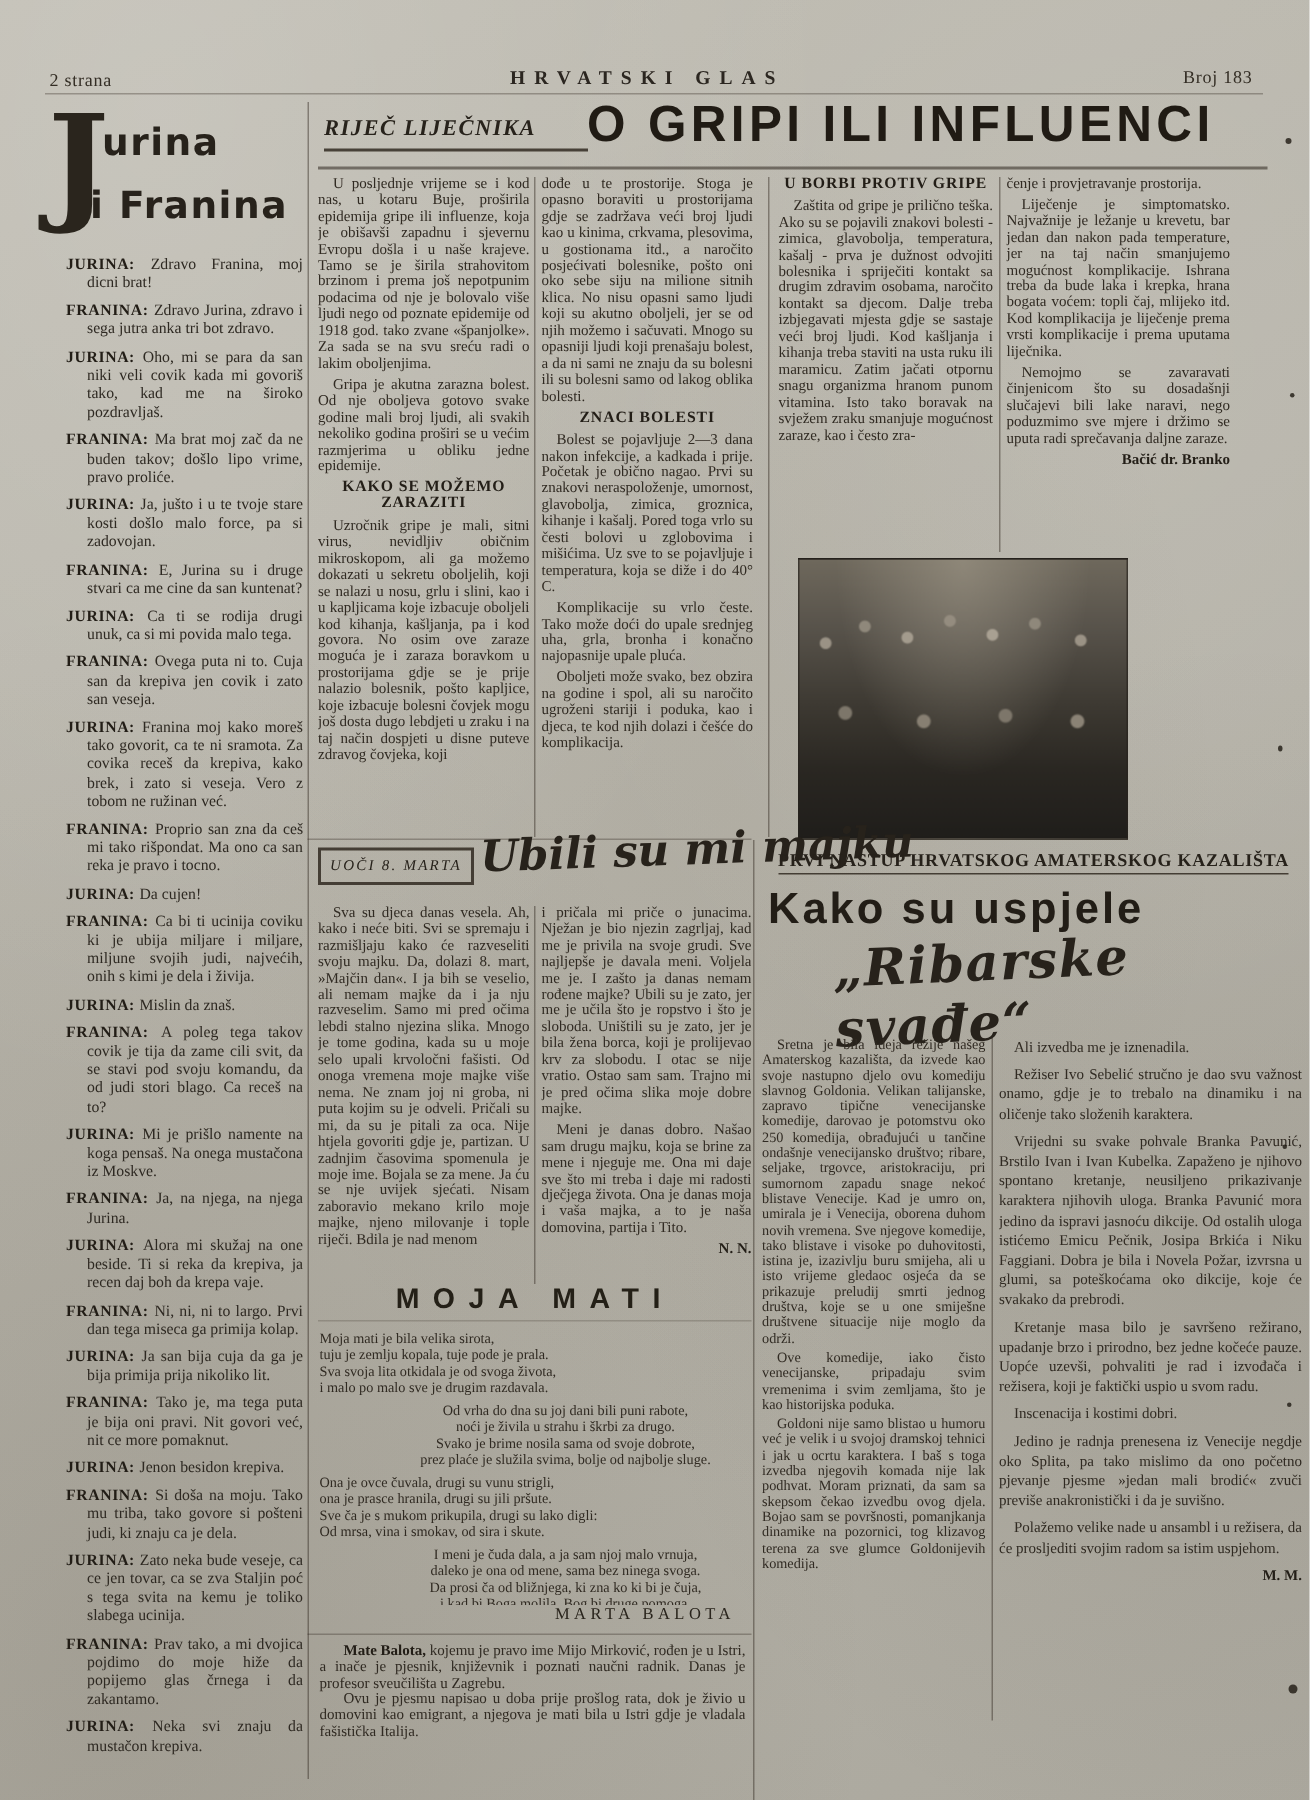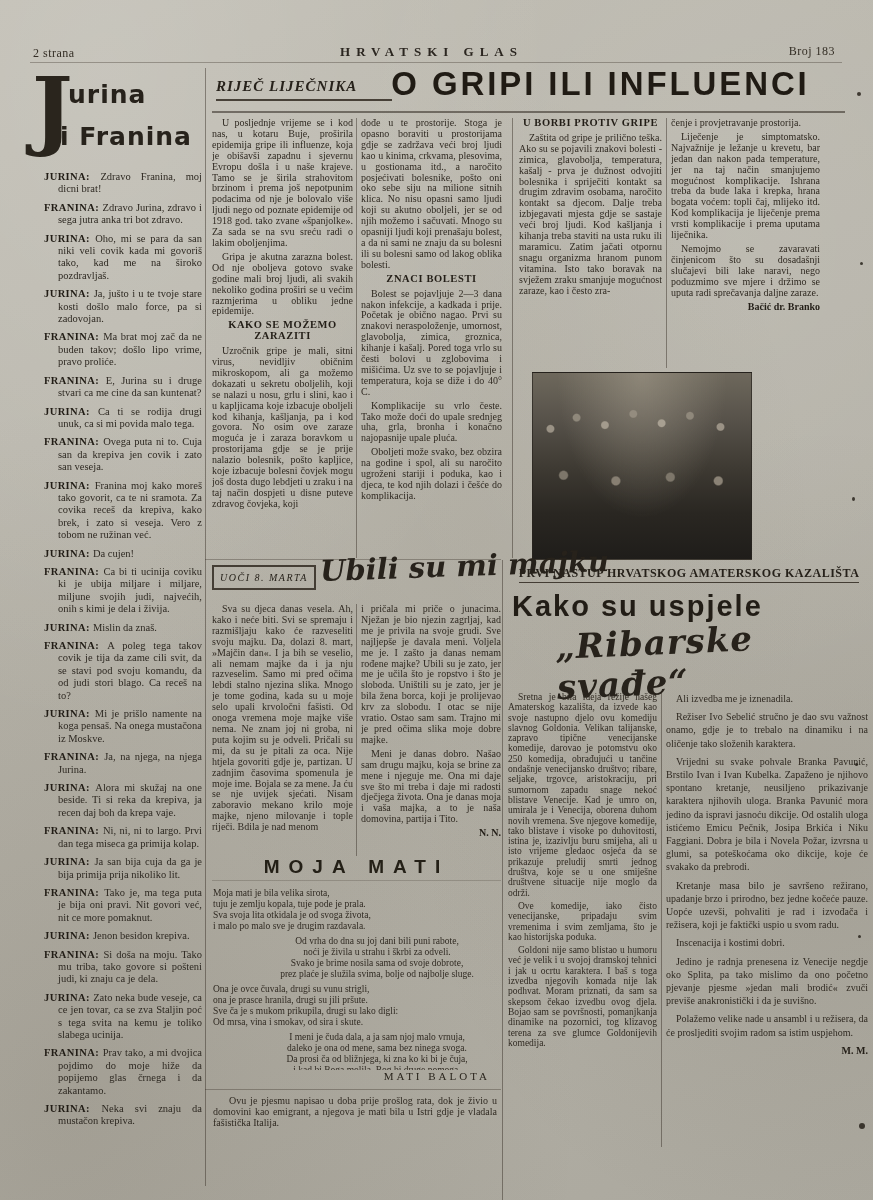--- a/index.html
+++ b/index.html
@@ -93,26 +93,27 @@
 
 <div class="abs" style="left:30px;top:70px;width:172px;height:98px;">
   <span class="abs logo-j" style="left:2px;top:-4px;">J</span>
   <span class="abs logo-word" style="left:38px;top:10px;">urina</span>
   <span class="abs logo-word" style="left:30px;top:52px;">i Franina</span>
 </div>
 <div class="abs dlg-col" style="left:44px;top:171px;width:158px;height:1012px;">
     <p><b>JURINA: </b>Zdravo Franina, moj dicni brat!</p>
     <p><b>FRANINA: </b>Zdravo Jurina, zdravo i sega jutra anka tri bot zdravo.</p>
     <p><b>JURINA: </b>Oho, mi se para da san niki veli covik kada mi govoriš tako, kad me na široko pozdravljaš.</p>
+    <p><b>FRANINA: </b>Ma brat moj zač da ne buden takov; došlo lipo vrime, pravo proliće.</p>
     <p><b>JURINA: </b>Ja, jušto i u te tvoje stare kosti došlo malo force, pa si zadovojan.</p>
-    <p><b>FRANINA: </b>Ma brat moj zač da ne buden takov; došlo lipo vrime, pravo proliće.</p>
     <p><b>FRANINA: </b>E, Jurina su i druge stvari ca me cine da san kuntenat?</p>
     <p><b>JURINA: </b>Ca ti se rodija drugi unuk, ca si mi povida malo tega.</p>
     <p><b>FRANINA: </b>Ovega puta ni to. Cuja san da krepiva jen covik i zato san veseja.</p>
     <p><b>JURINA: </b>Franina moj kako moreš tako govorit, ca te ni sramota. Za covika receš da krepiva, kako brek, i zato si veseja. Vero z tobom ne ružinan već.</p>
+    <p><b>FRANINA: </b>Proprio san zna da ceš mi tako rišpondat. Ma ono ca san reka je pravo i tocno.</p>
     <p><b>JURINA: </b>Da cujen!</p>
     <p><b>FRANINA: </b>Ca bi ti ucinija coviku ki je ubija miljare i miljare, miljune svojih judi, najvećih, onih s kimi je dela i živija.</p>
     <p><b>JURINA: </b>Mislin da znaš.</p>
     <p><b>FRANINA: </b>A poleg tega takov covik je tija da zame cili svit, da se stavi pod svoju komandu, da od judi stori blago. Ca receš na to?</p>
     <p><b>JURINA: </b>Mi je prišlo namente na koga pensaš. Na onega mustačona iz Moskve.</p>
     <p><b>FRANINA: </b>Ja, na njega, na njega Jurina.</p>
     <p><b>JURINA: </b>Alora mi skužaj na one beside. Ti si reka da krepiva, ja recen daj boh da krepa vaje.</p>
     <p><b>FRANINA: </b>Ni, ni, ni to largo. Prvi dan tega miseca ga primija kolap.</p>
     <p><b>JURINA: </b>Ja san bija cuja da ga je bija primija prija nikoliko lit.</p>
     <p><b>FRANINA: </b>Tako je, ma tega puta je bija oni pravi. Nit govori već, nit ce more pomaknut.</p>
@@ -175,40 +176,41 @@
 <div class="hrule" style="top:880px;left:212px;width:289px;opacity:.4;"></div>
 <div class="abs poem" style="left:213px;top:888px;width:288px;height:182px;">
   <div class="stanza">
       <p>Moja mati je bila velika sirota,</p>
       <p>tuju je zemlju kopala, tuje pode je prala.</p>
       <p>Sva svoja lita otkidala je od svoga života,</p>
       <p>i malo po malo sve je drugim razdavala.</p>
     </div>
   <div class="stanza indented">
       <p>Od vrha do dna su joj dani bili puni rabote,</p>
-      <p>noći je živila u strahu i škrbi za odveli.</p>
+      <p>noći je živila u strahu i škrbi za drugo.</p>
       <p>Svako je brime nosila sama od svoje dobrote,</p>
       <p>prez plaće je služila svima, bolje od najbolje sluge.</p>
     </div>
   <div class="stanza">
       <p>Ona je ovce čuvala, drugi su vunu strigli,</p>
       <p>ona je prasce hranila, drugi su jili pršute.</p>
       <p>Sve ča je s mukom prikupila, drugi su lako digli:</p>
       <p>Od mrsa, vina i smokav, od sira i skute.</p>
     </div>
   <div class="stanza indented">
       <p>I meni je čuda dala, a ja sam njoj malo vrnuja,</p>
       <p>daleko je ona od mene, sama bez ninega svoga.</p>
       <p>Da prosi ča od bližnjega, ki zna ko ki bi je čuja,</p>
       <p>i kad bi Boga molila, Bog bi druge pomoga.</p>
     </div>
 </div>
-<div class="abs poem-sig" style="left:212px;top:1070px;width:278px;">MATI BALOTA</div>
+<div class="abs poem-sig" style="left:212px;top:1070px;width:278px;">MARTA BALOTA</div>
 <div class="hrule" style="top:1089px;left:205px;width:296px;opacity:.6;"></div>
 <div class="abs bio" style="left:213px;top:1096px;width:284px;height:90px;">
+  <p><b>Mate Balota,</b><span> kojemu je pravo ime Mijo Mirković, rođen je u Istri, a inače je pjesnik, književnik i poznati naučni radnik. Danas je profesor sveučilišta u Zagrebu.</span></p>
   <p>Ovu je pjesmu napisao u doba prije prošlog rata, dok je živio u domovini kao emigrant, a njegova je mati bila u Istri gdje je vladala fašistička Italija.</p>
 </div>
 
 <div class="vrule" style="left:502px;top:560px;height:640px;"></div>
 <div class="abs rev-kicker" style="left:510px;top:566px;width:358px;">
   <span>PRVI NASTUP HRVATSKOG AMATERSKOG KAZALIŠTA</span>
 </div>
 <div class="abs rev-title" style="left:512px;top:590px;">Kako su uspjele</div>
 <div class="abs script" style="left:556px;top:620px;font-size:34px;letter-spacing:1px;transform:rotate(-2.5deg);">„Ribarske svađe“</div>
 

